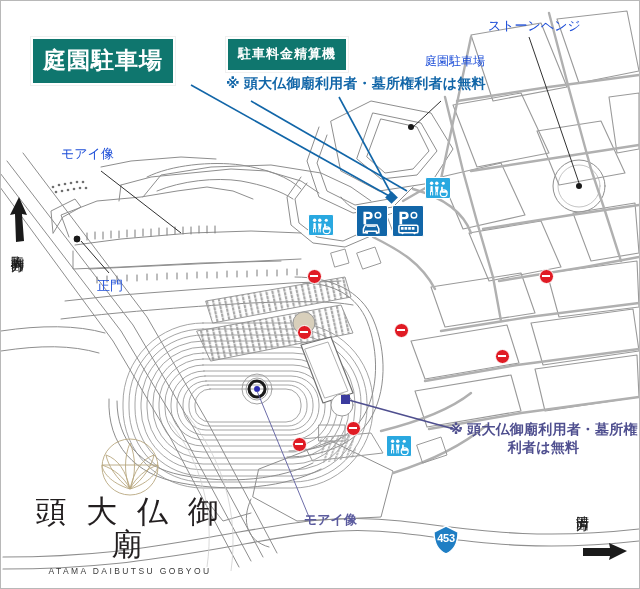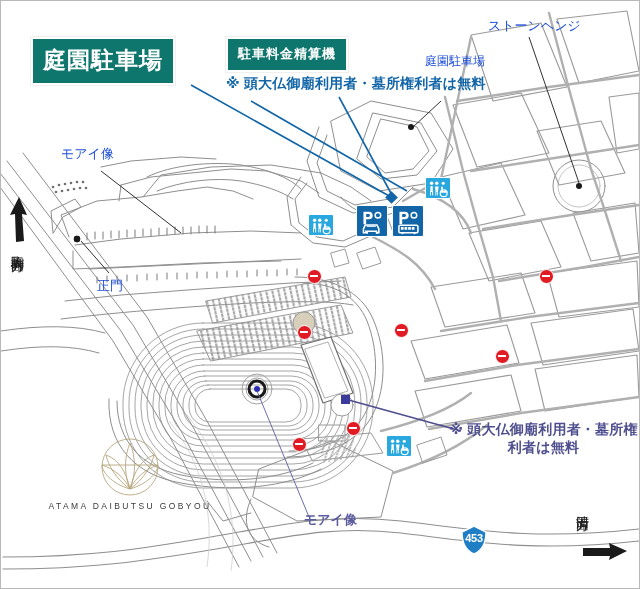--- a/index.html
+++ b/index.html
@@ -124,21 +124,20 @@
     background: #ffffff;
   }
 
   
   #route-453 {
     position: absolute;
     left: 430px;
     top: 524px;
     width: 30px;
     height: 30px;
-    margin-left: 28px;
   }
   #route-453 .num {
     position: absolute;
     left: 0; top: 7px;
     width: 30px;
     text-align: center;
     font-size: 11px;
     font-weight: bold;
     color: #ffffff;
     letter-spacing: -0.3px;
@@ -480,16 +479,17 @@
 
   <div class="noentry" style="left:306px; top:268px;"></div>
   <div class="noentry" style="left:393px; top:322px;"></div>
   <div class="noentry" style="left:494px; top:348px;"></div>
   <div class="noentry" style="left:538px; top:268px;"></div>
   <div class="noentry" style="left:345px; top:420px;"></div>
   <div class="noentry" style="left:291px; top:436px;"></div>
   <div class="noentry" style="left:296px; top:324px;"></div>
 
   <div id="logo">
+    <div class="kanji">頭 大 仏 御 廟</div>
     <div class="roman">ATAMA DAIBUTSU GOBYOU</div>
   </div>
 
 </div>
 
 </body></html>

